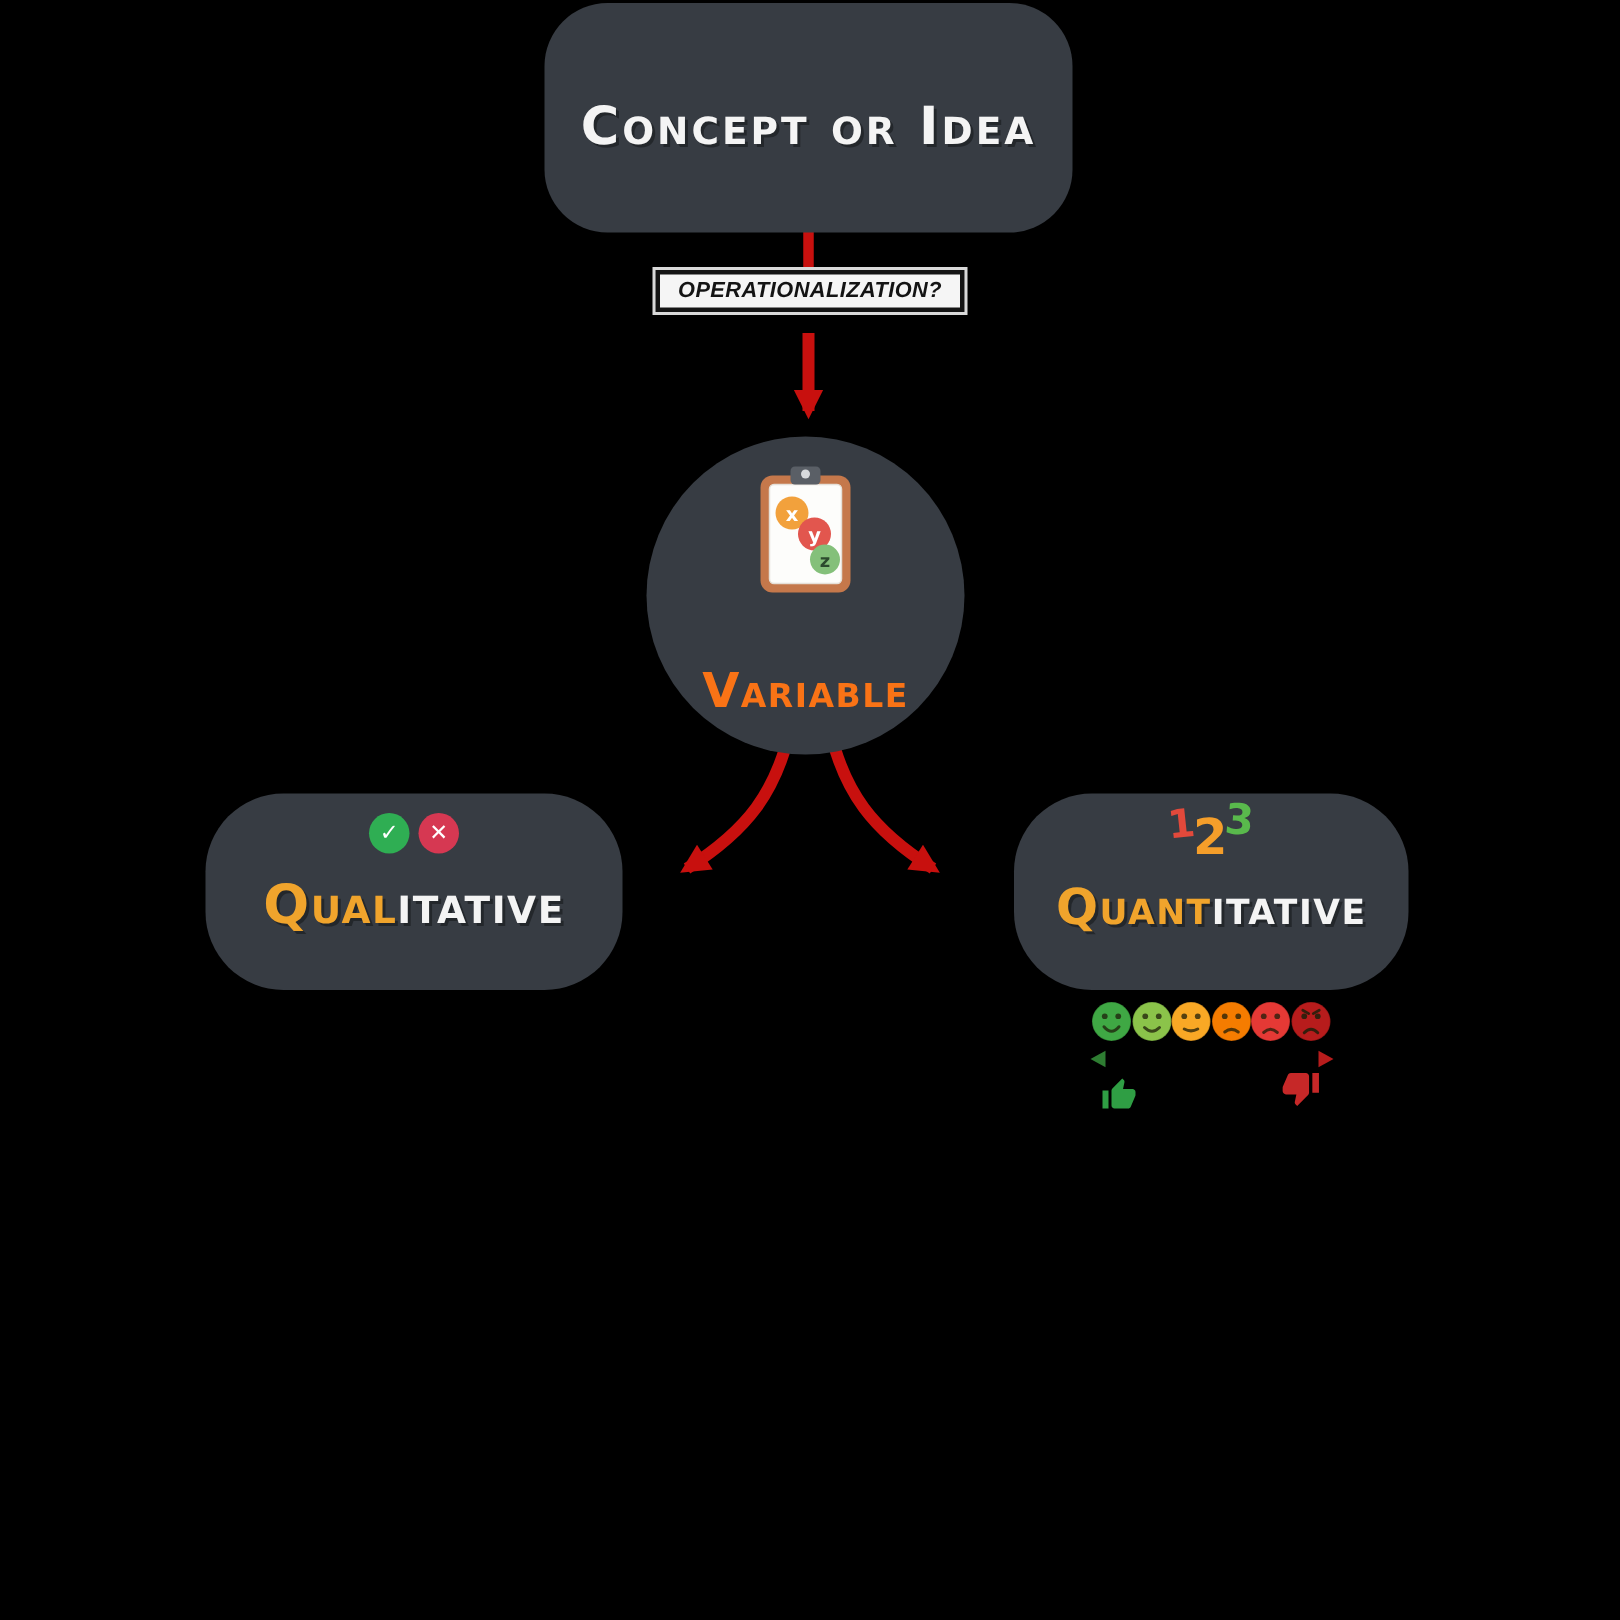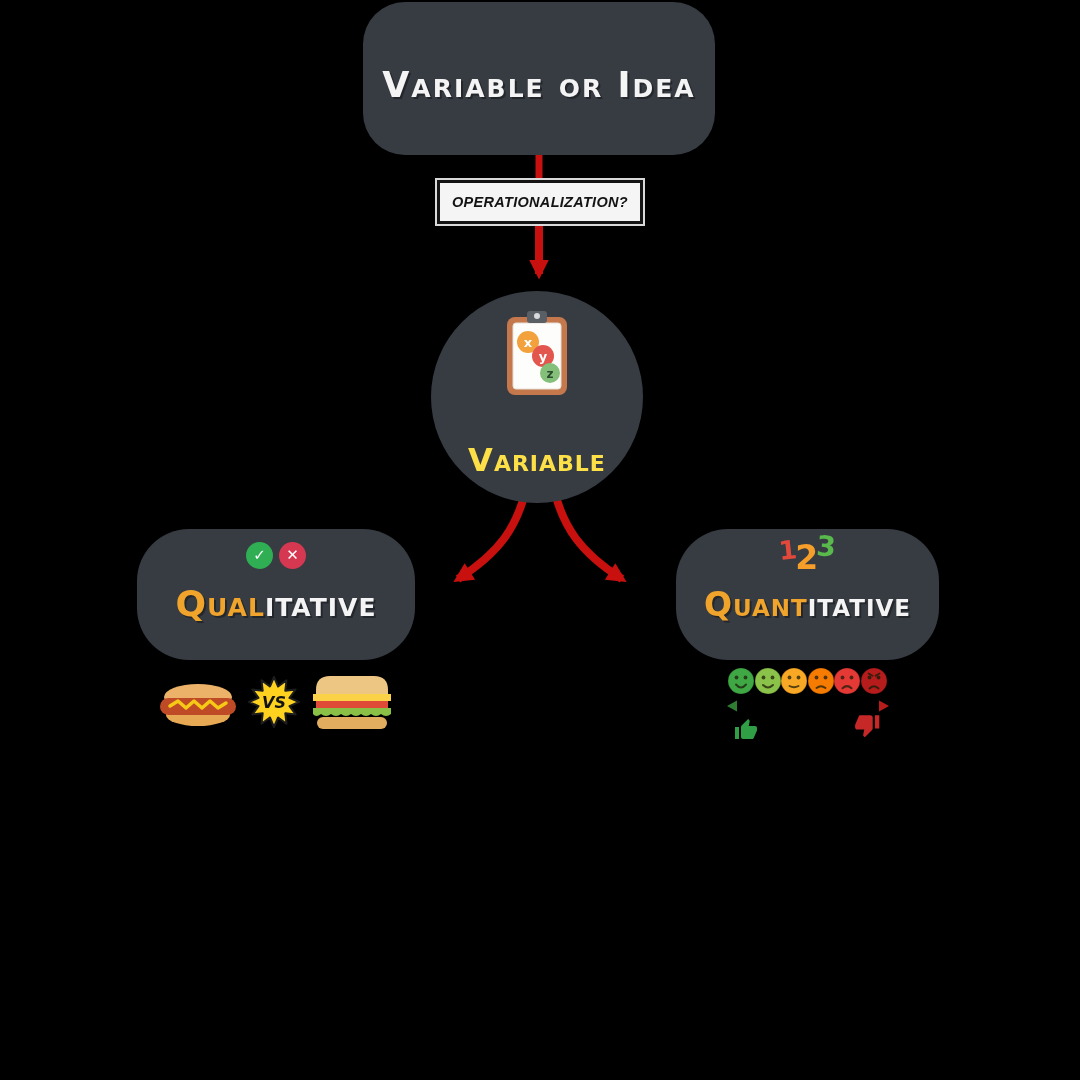--- a/index.html
+++ b/index.html
@@ -26,41 +26,41 @@
     color: #f4f4f4; font-size: 35px; font-weight: bold;
     font-variant-caps: small-caps; font-variant: small-caps;
     letter-spacing: 2px; margin-top: 12px;
     text-shadow: 2px 2px 0 rgba(0,0,0,0.35);
   }
   .sparkles { position: absolute; left: 424px; top: 4px; }
   .bulb { position: absolute; left: 616px; top: 4px; }
 
   
   .op-box {
-    position: absolute; left: 437px; top: 180px; width: 206px; height: 44px;
+    position: absolute; left: 437px; top: 180px; width: 206px; height: 28px;
     background: #f5f5f5; border: 3px solid #141414; box-sizing: border-box;
     box-shadow: 0 0 0 2px #d9d9d9;
     display: flex; align-items: center; justify-content: center;
     z-index: 2;
   }
   .op-label {
     font-family: "Liberation Sans", sans-serif;
     font-style: italic; font-weight: bold; font-size: 14.5px;
     color: #141414; letter-spacing: 0.3px;
   }
 
   
   .variable-circle {
     left: 431px; top: 291px; width: 212px; height: 212px;
     border-radius: 50%;
   }
   .clipboard { position: absolute; left: 50%; top: 18px; transform: translateX(-50%); }
   .variable-label {
     position: absolute; bottom: 24px; width: 100%; text-align: center;
-    color: #fde047; font-size: 32px; font-weight: bold;
+    color: #f97316; font-size: 32px; font-weight: bold;
     font-variant-caps: small-caps; font-variant: small-caps;
     letter-spacing: 1px;
   }
 
   
   .qual-box {
     left: 137px; top: 529px; width: 278px; height: 131px; border-radius: 52px;
     display: flex; flex-direction: column; align-items: center;
     padding-top: 12px; box-sizing: border-box;
   }
@@ -127,21 +127,21 @@
   <svg class="bulb" width="44" height="54" viewBox="0 0 44 54">
     <circle cx="22" cy="19" r="16" fill="#f9ee63"></circle>
     <path d="M15 24 L18.5 20 L22 24 L25.5 20 L29 24" stroke="#ddc83a" stroke-width="2" fill="none" stroke-linecap="round"></path>
     <rect x="14" y="34" width="16" height="6" rx="2" fill="#c4c9cf"></rect>
     <rect x="15" y="40" width="14" height="5" rx="2" fill="#a9aeb5"></rect>
     <rect x="17" y="45" width="10" height="4" rx="2" fill="#8f949b"></rect>
     <rect x="19" y="49" width="6" height="3" rx="1.5" fill="#777c83"></rect>
   </svg>
 
   <div class="node concept-box">
-    <div class="concept-label">Variable or Idea</div>
+    <div class="concept-label">Concept or Idea</div>
   </div>
 
   <div class="op-box">
     <span class="op-label">OPERATIONALIZATION?</span>
   </div>
 
   <div class="node variable-circle">
     <svg class="clipboard" width="66" height="88" viewBox="0 0 66 88">
       <rect x="3" y="8" width="60" height="78" rx="8" fill="#c5784b"></rect>
       <rect x="9" y="14" width="48" height="66" rx="3" fill="#fdfdfb" stroke="#e5e0d8"></rect>
@@ -171,39 +171,20 @@
     <div class="numbers">
       <span class="num1">1</span>
       <span class="num2">2</span>
       <span class="num3">3</span>
     </div>
     <div class="node-label quant-label">
       <span class="hl">Quant</span><span>itative</span>
     </div>
   </div>
 
-  <div class="food-row">
-    <svg width="80" height="54" viewBox="0 0 80 54">
-      <ellipse cx="40" cy="22" rx="34" ry="13" fill="#edb269"></ellipse>
-      <ellipse cx="40" cy="40" rx="32" ry="11" fill="#e8a954"></ellipse>
-      <rect x="2" y="23" width="76" height="17" rx="8.5" fill="#bf4a26"></rect>
-      <path d="M12 31 L20 26 L28 33 L36 26 L44 33 L52 26 L60 33 L68 28" stroke="#f6c916" stroke-width="3.5" fill="none" stroke-linecap="round" stroke-linejoin="round"></path>
-    </svg>
-    <svg width="56" height="52" viewBox="0 0 56 52">
-      <polygon points="53,26 43.5,30.1 49.7,38.5 39.3,37.3 40.5,47.7 32.1,41.5 28,51 23.9,41.5 15.5,47.7 16.7,37.3 6.3,38.5 12.5,30.1 3,26 12.5,21.9 6.3,13.5 16.7,14.7 15.5,4.3 23.9,10.5 28,1 32.1,10.5 40.5,4.3 39.3,14.7 49.7,13.5 43.5,21.9" fill="#ffd21f" stroke="#1d1d1d" stroke-width="2" stroke-linejoin="round"></polygon>
-      <text x="28" y="32" text-anchor="middle" font-size="16" font-weight="bold" font-style="italic" fill="#131313">VS</text>
-    </svg>
-    <svg width="84" height="64" viewBox="0 0 84 64">
-      <path d="M6 24 L6 20 Q6 6 20 6 L64 6 Q78 6 78 20 L78 24 Z" fill="#eec684"></path>
-      <rect x="3" y="24" width="78" height="7" fill="#fbd148"></rect>
-      <rect x="6" y="31" width="72" height="7" fill="#df4b36"></rect>
-      <path d="M3 38 L81 38 L81 44 Q76 48 71 44 Q66 48 61 44 Q56 48 51 44 Q46 48 41 44 Q36 48 31 44 Q26 48 21 44 Q16 48 11 44 Q6 48 3 44 Z" fill="#8bc046"></path>
-      <rect x="7" y="47" width="70" height="12" rx="6" fill="#e3ad5f"></rect>
-    </svg>
-  </div>
 
   <svg class="rating" width="164" height="84" viewBox="0 0 164 84">
     <defs>
       <linearGradient id="scaleGrad" x1="0" y1="0" x2="1" y2="0">
         <stop offset="0" stop-color="#2e7d32"></stop>
         <stop offset="0.45" stop-color="#f9a825"></stop>
         <stop offset="1" stop-color="#b71c1c"></stop>
       </linearGradient>
     </defs>
 

